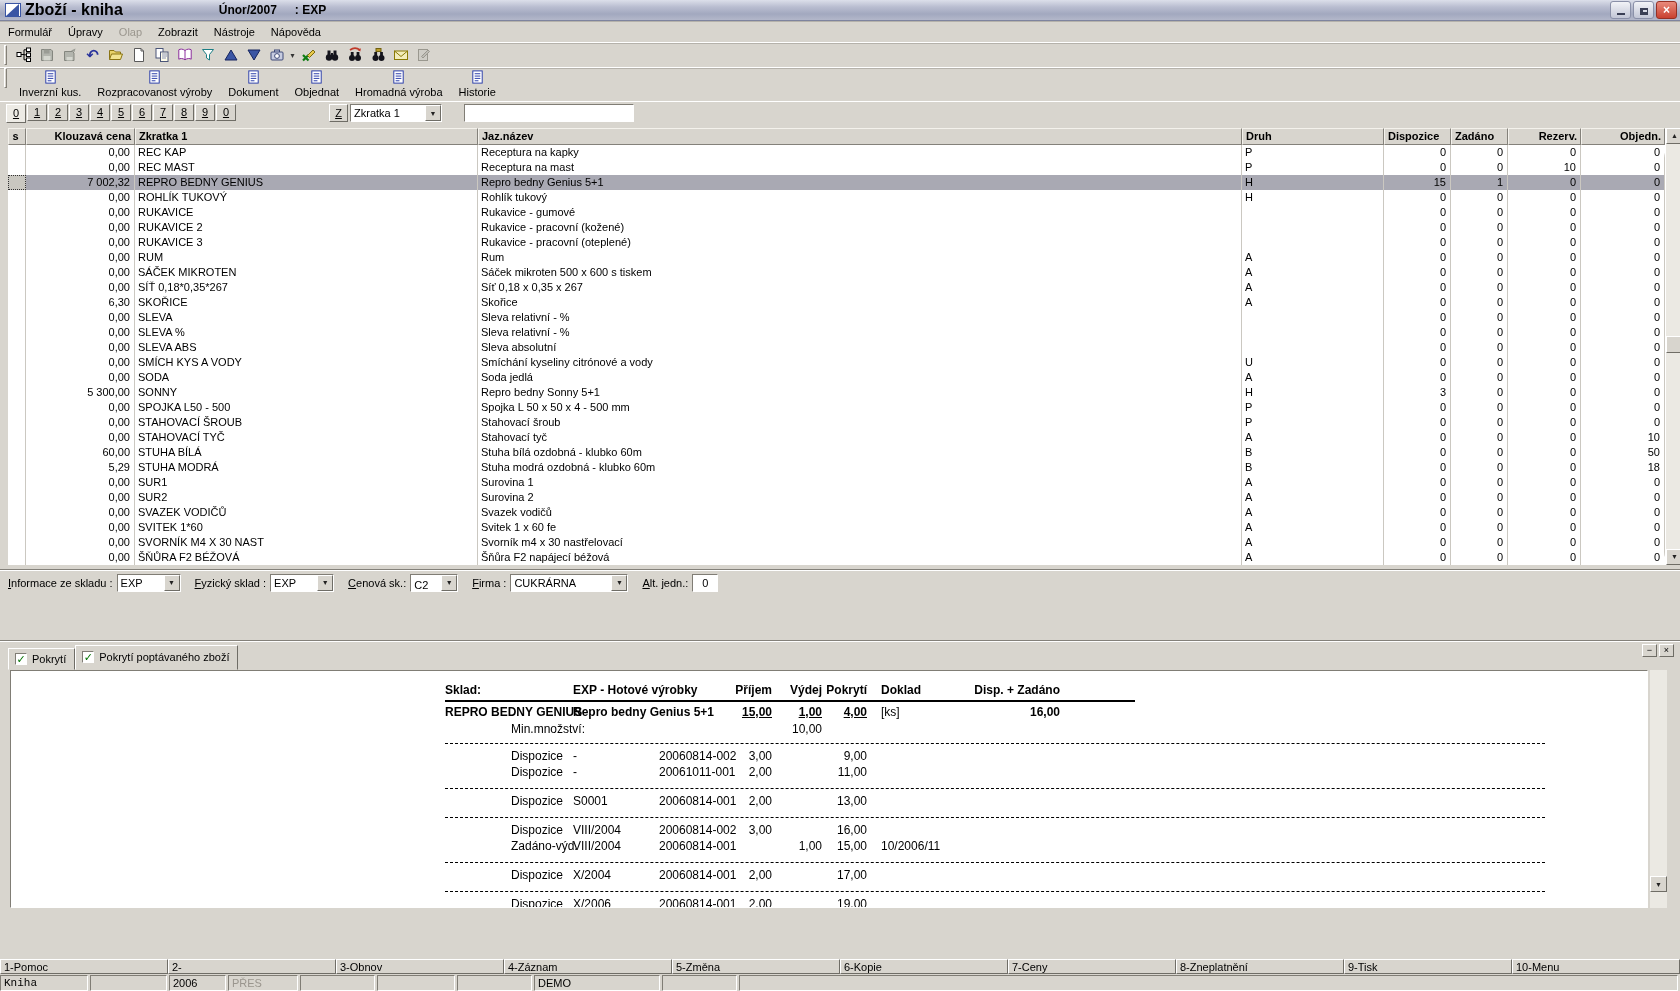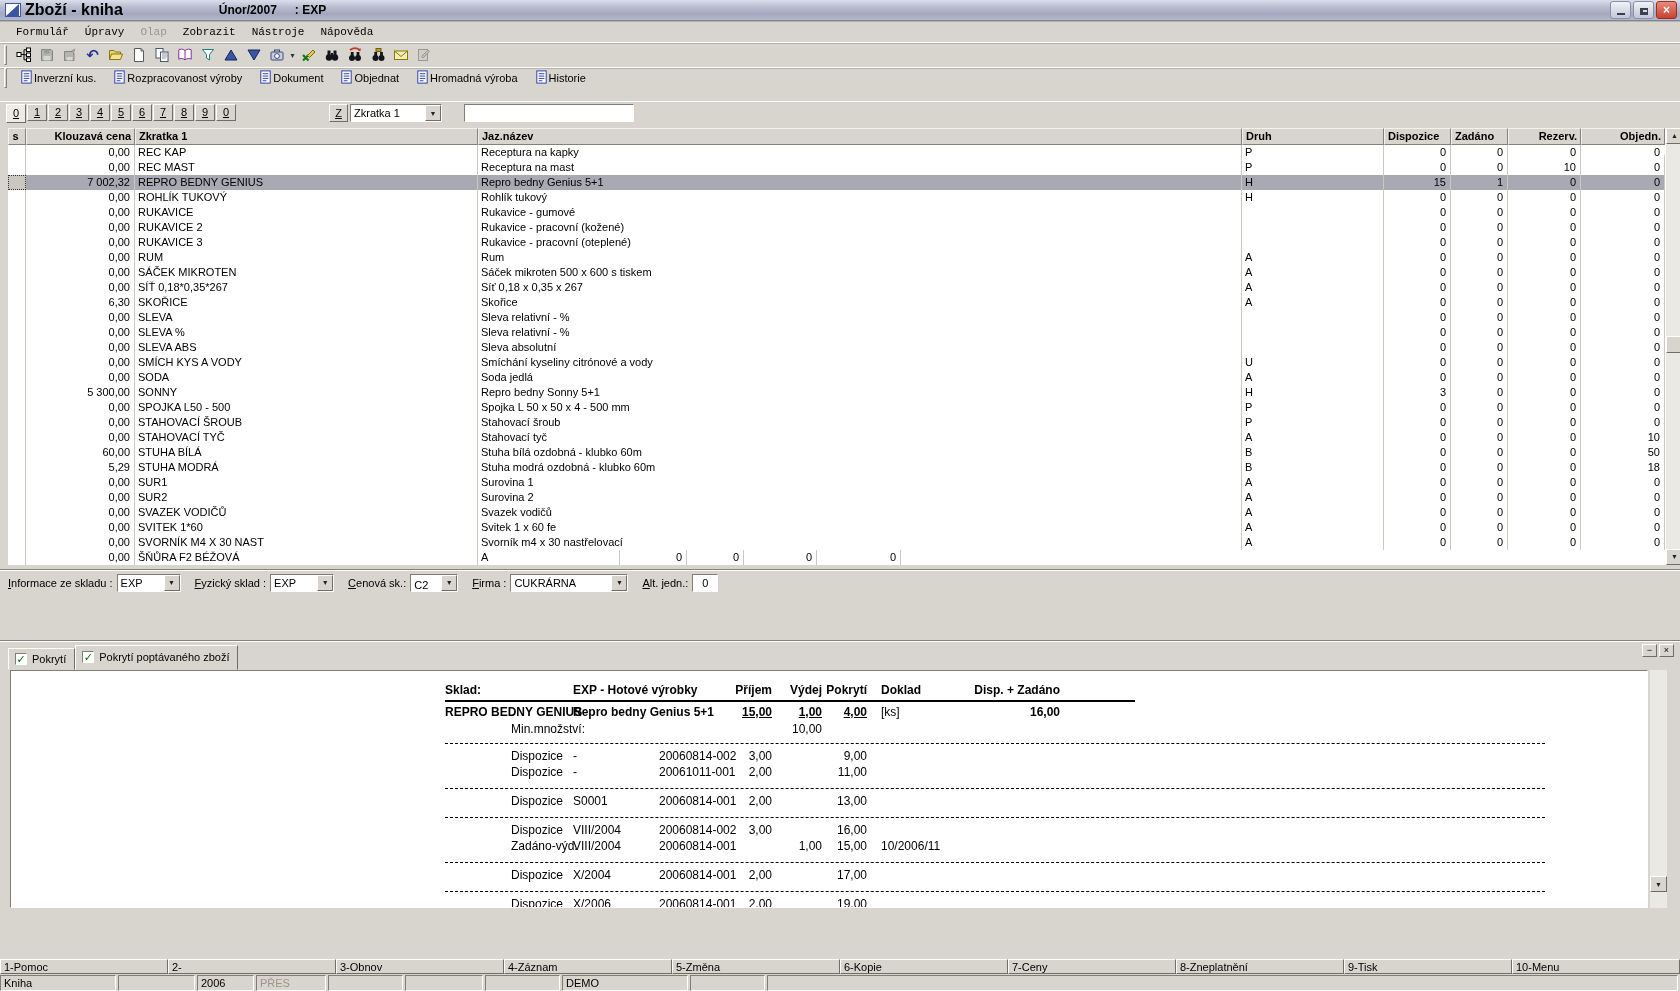--- a/index.html
+++ b/index.html
@@ -17,33 +17,33 @@
   .title-ctx { font-weight:bold; font-size:12px; margin-left:18px; }
   .win-btns { margin-left:auto; display:flex; gap:2px; }
   .win-btn { width:21px; height:18px; border:1px solid #8A90A8; border-radius:3px;
     background:linear-gradient(to bottom,#F2F3F7,#C2C6D6); display:flex; align-items:center; justify-content:center;
     font-size:10px; font-weight:bold; color:#3A3F55; }
   .win-btn.close { background:linear-gradient(to bottom,#E98A7B,#C94130); color:#fff; border-color:#963024; font-size:12px; }
   .win-btn .restore-glyph { width:8px; height:7px; border:1px solid #3A3F55; border-top-width:2px; box-shadow:2px -2px 0 -0px #3A3F55 inset; position:relative; top:1px; }
   .win-btn .min-glyph { width:8px; height:2px; background:#3A3F55; margin-top:7px; }
 
   
-  .menubar { height:24px; display:flex; align-items:center; padding-left:8px; border-bottom:1px solid #fff; box-shadow:0 1px 0 #b5b2ab inset;font-family:Liberation Mono, monospace; }
+  .menubar { height:24px; display:flex; align-items:center; border-bottom:1px solid #fff; box-shadow:0 1px 0 #b5b2ab inset; }
   .menu-item { padding:3px 8px; }
   .menu-item.disabled { color:#9A968E; }
 
   
   .grip { width:3px; height:20px; border:1px solid; border-color:#fff #848078 #848078 #fff; margin:0 5px 0 2px; flex:none; }
   .toolbar1 { height:27px; display:flex; align-items:center; border-bottom:1px solid #fff; box-shadow:0 1px 0 #b5b2ab inset; padding-left:2px; }
   .tbtn { width:23px; height:22px; display:flex; align-items:center; justify-content:center; background:transparent; border:1px solid transparent; }
   .tbtn svg { display:block; }
   .tbtn.glyph { font-size:15px; font-weight:bold; color:#27319B; }
   .dd-arrow { font-size:8px; color:#333; width:9px; text-align:center; }
   .toolbar2 { height:37px; display:flex; align-items:flex-start; padding-left:2px; border-bottom:1px solid #fff; box-shadow:0 1px 0 #b5b2ab inset; }
-  .abtn { display:flex; flex-direction:row; align-items:center; padding:1px 7px 2px; margin-right:2px; }
+  .abtn { display:flex; flex-direction:column; align-items:center; padding:1px 7px 2px; margin-right:2px; }
   .abtn .alabel { margin-top:1px; white-space:nowrap; }
 
   
   .filterrow { height:24px; display:flex; align-items:center; padding-left:6px; }
   .digitstrip { display:flex; }
   .digitstrip button { width:20px; height:17px; margin-right:1px; background:#D8D5CE; border:1px solid; border-color:#fff #6f6d66 #6f6d66 #fff; font-size:11px; text-decoration:underline; font-family:inherit; }
   .digitstrip button:first-of-type { background:#EDEBE5; height:19px; }
   .zbtn { width:19px; height:18px; margin-left:92px; background:#D8D5CE; border:1px solid; border-color:#fff #6f6d66 #6f6d66 #fff; text-decoration:underline; font-size:11px; font-family:inherit; }
   .combo { display:flex; height:18px; border:1px solid; border-color:#807d75 #fff #fff #807d75; background:#fff; align-items:center; }
   .combo-val { padding:0 3px; flex:1; white-space:nowrap; overflow:hidden; }
@@ -109,21 +109,21 @@
   .r-min { height:14px; }
   .r-min .rc1, .r-det .rc1 { padding-left:66px; }
   .r-sep { width:1100px; height:5px; border-bottom:1px dashed #000; margin:3px 0 5px; }
 
   
   .fnbar { margin-top:43px; height:16px; display:flex; }
   .fnbar .fkey { flex:1; border:1px solid; border-color:#fff #6f6d66 #6f6d66 #fff; padding:1px 3px 0; white-space:nowrap; overflow:hidden; }
   .statusbar { height:17px; display:flex; margin-top:1px; }
   .statusbar .scell { border:1px solid; border-color:#807d75 #fff #fff #807d75; padding:1px 3px 0; margin-right:2px; white-space:nowrap; overflow:hidden; }
   .scell.dim { color:#9A968E; }
-  .sc0{width:116px;} .sc1{width:77px;} .sc2{width:57px;} .sc3{width:70px;} .sc4{width:75px;}
+  .sc0{width:88px;font-family:Liberation Mono, monospace;} .sc1{width:77px;} .sc2{width:57px;} .sc3{width:70px;} .sc4{width:75px;}
   .sc5{width:78px;} .sc6{width:75px;} .sc7{width:126px;} .sc8{width:75px;} .sc9{flex:1;}
 
   u { text-decoration:underline; }
 </style>
 </head>
 <body>
 
 <div class="app">
 
   <div class="titlebar">
@@ -693,20 +693,21 @@
           <span class="cdisp num">0</span>
           <span class="czad num">0</span>
           <span class="crez num">0</span>
           <span class="cobj num">0</span>
         </div>
 
         <div class="grid-row">
           <span class="cs"></span>
           <span class="ccena">0,00</span>
           <span class="czkr">ŠŇŮRA F2 BÉŽOVÁ</span>
+          <span class="cnaz">Šňůra F2 napájecí béžová</span>
           <span class="cdruh">A</span>
           <span class="cdisp num">0</span>
           <span class="czad num">0</span>
           <span class="crez num">0</span>
           <span class="cobj num">0</span>
         </div>
       </div>
     <div class="vscroll">
       <div class="sb-btn sb-up">▲</div>
       <div class="sb-thumb"></div>

